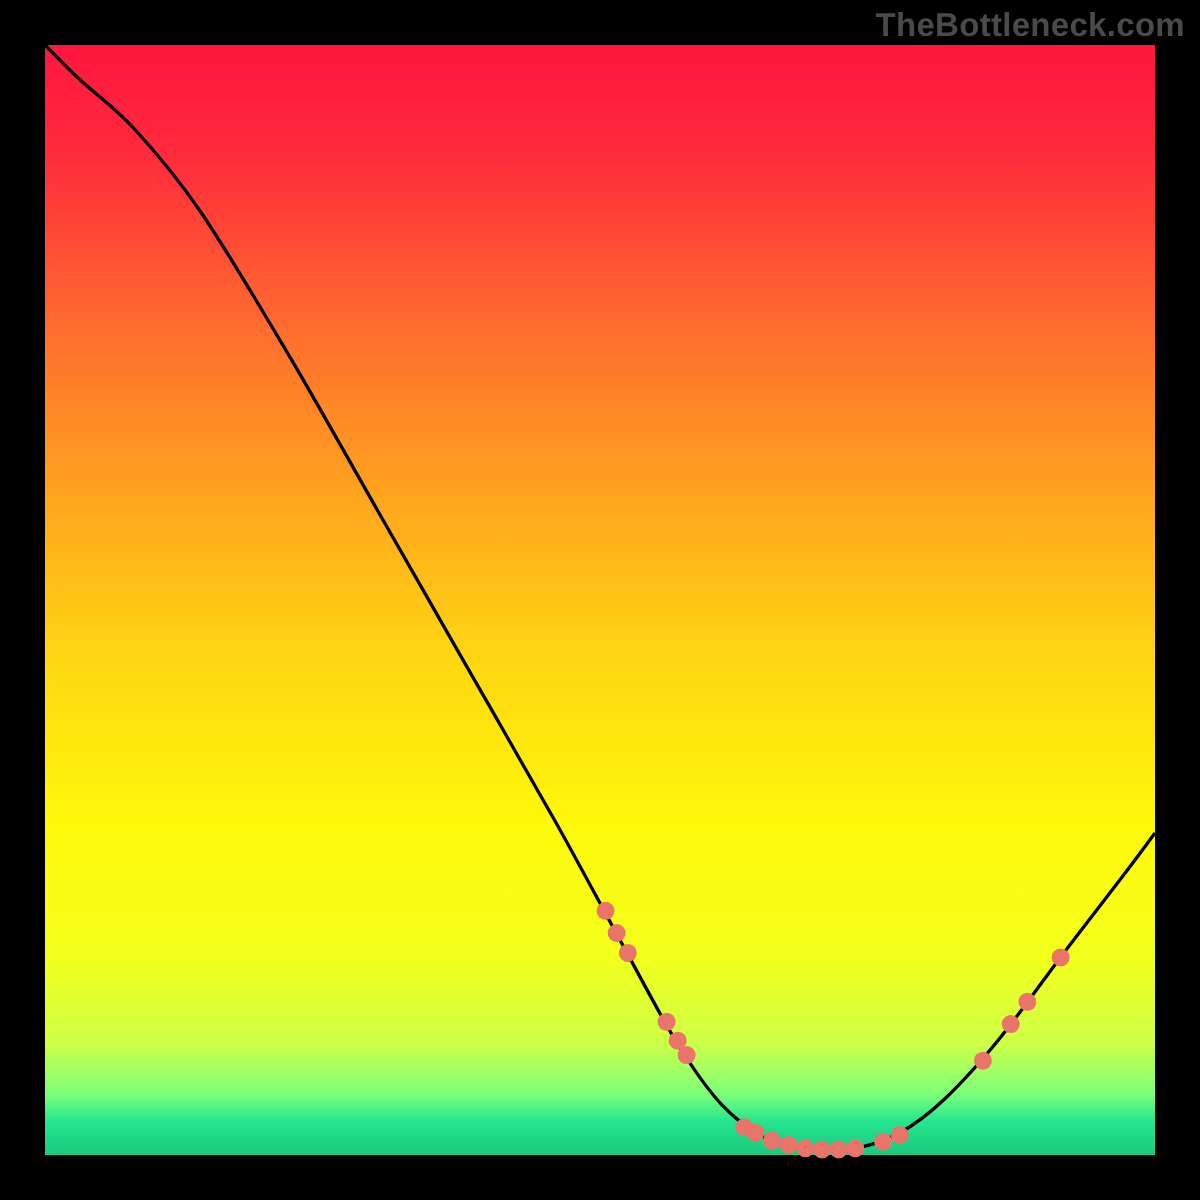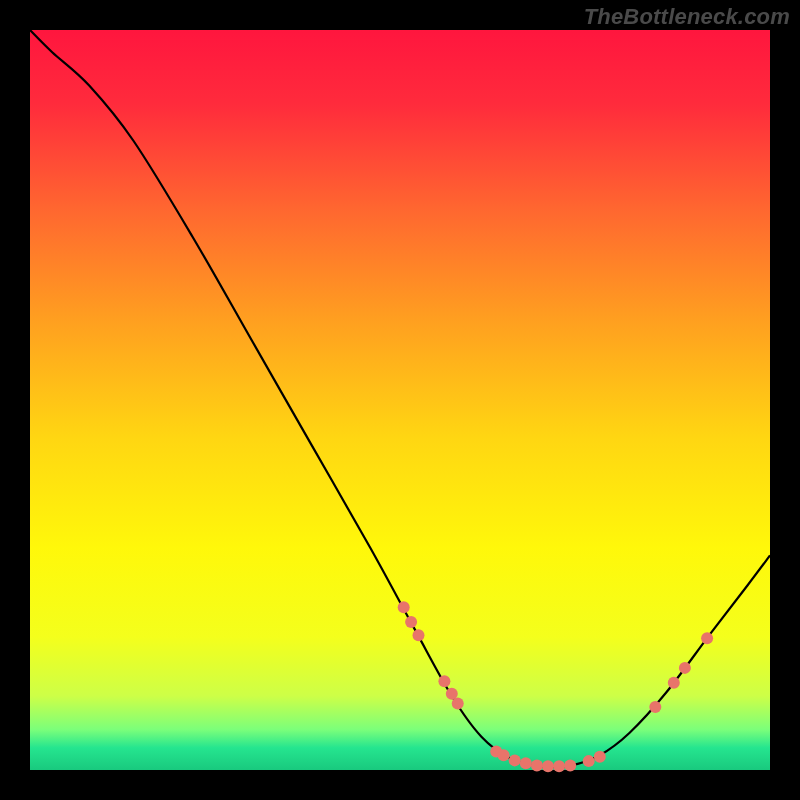--- a/index.html
+++ b/index.html
@@ -18,21 +18,20 @@
   }
   .attribution {
     position: absolute;
     top: 4px;
     right: 10px;
     color: #4a4a4a;
     font-size: 22px;
     font-weight: bold;
     letter-spacing: 0.2px;
     z-index: 10;
-    font-style: italic;
   }
   svg {
     position: absolute;
     left: 0;
     top: 0;
   }
 </style>
 </head>
 <body>
 

